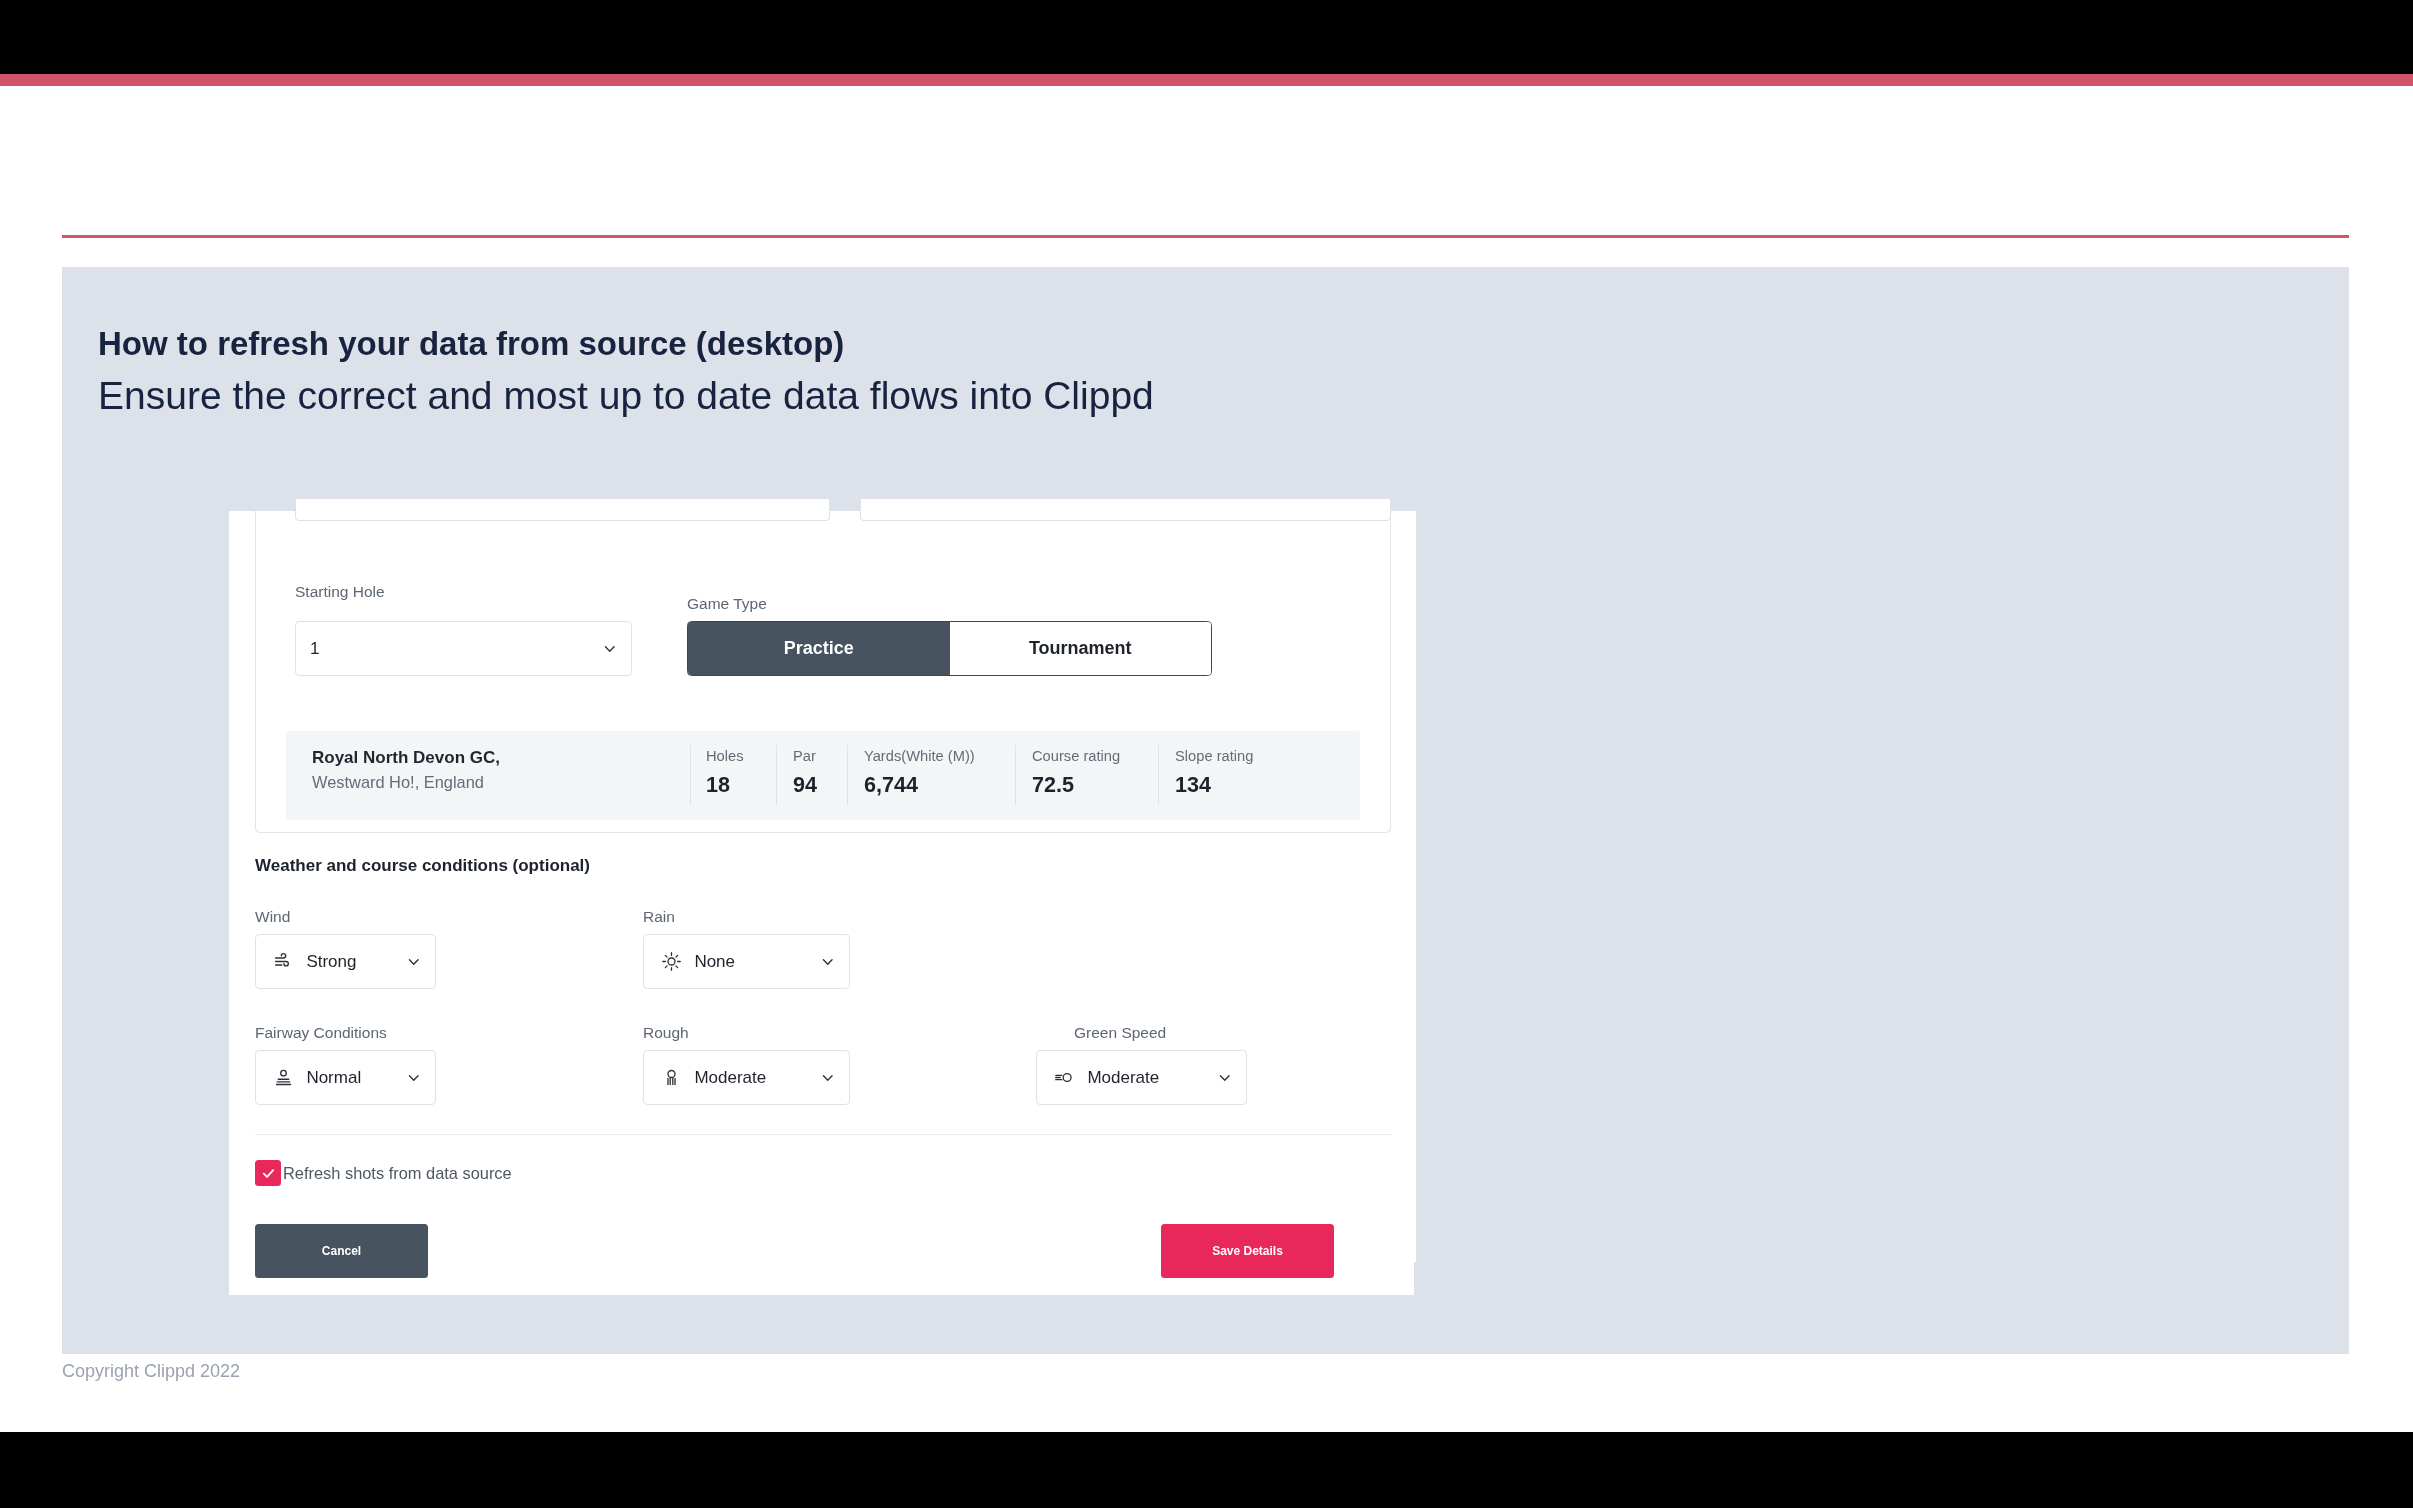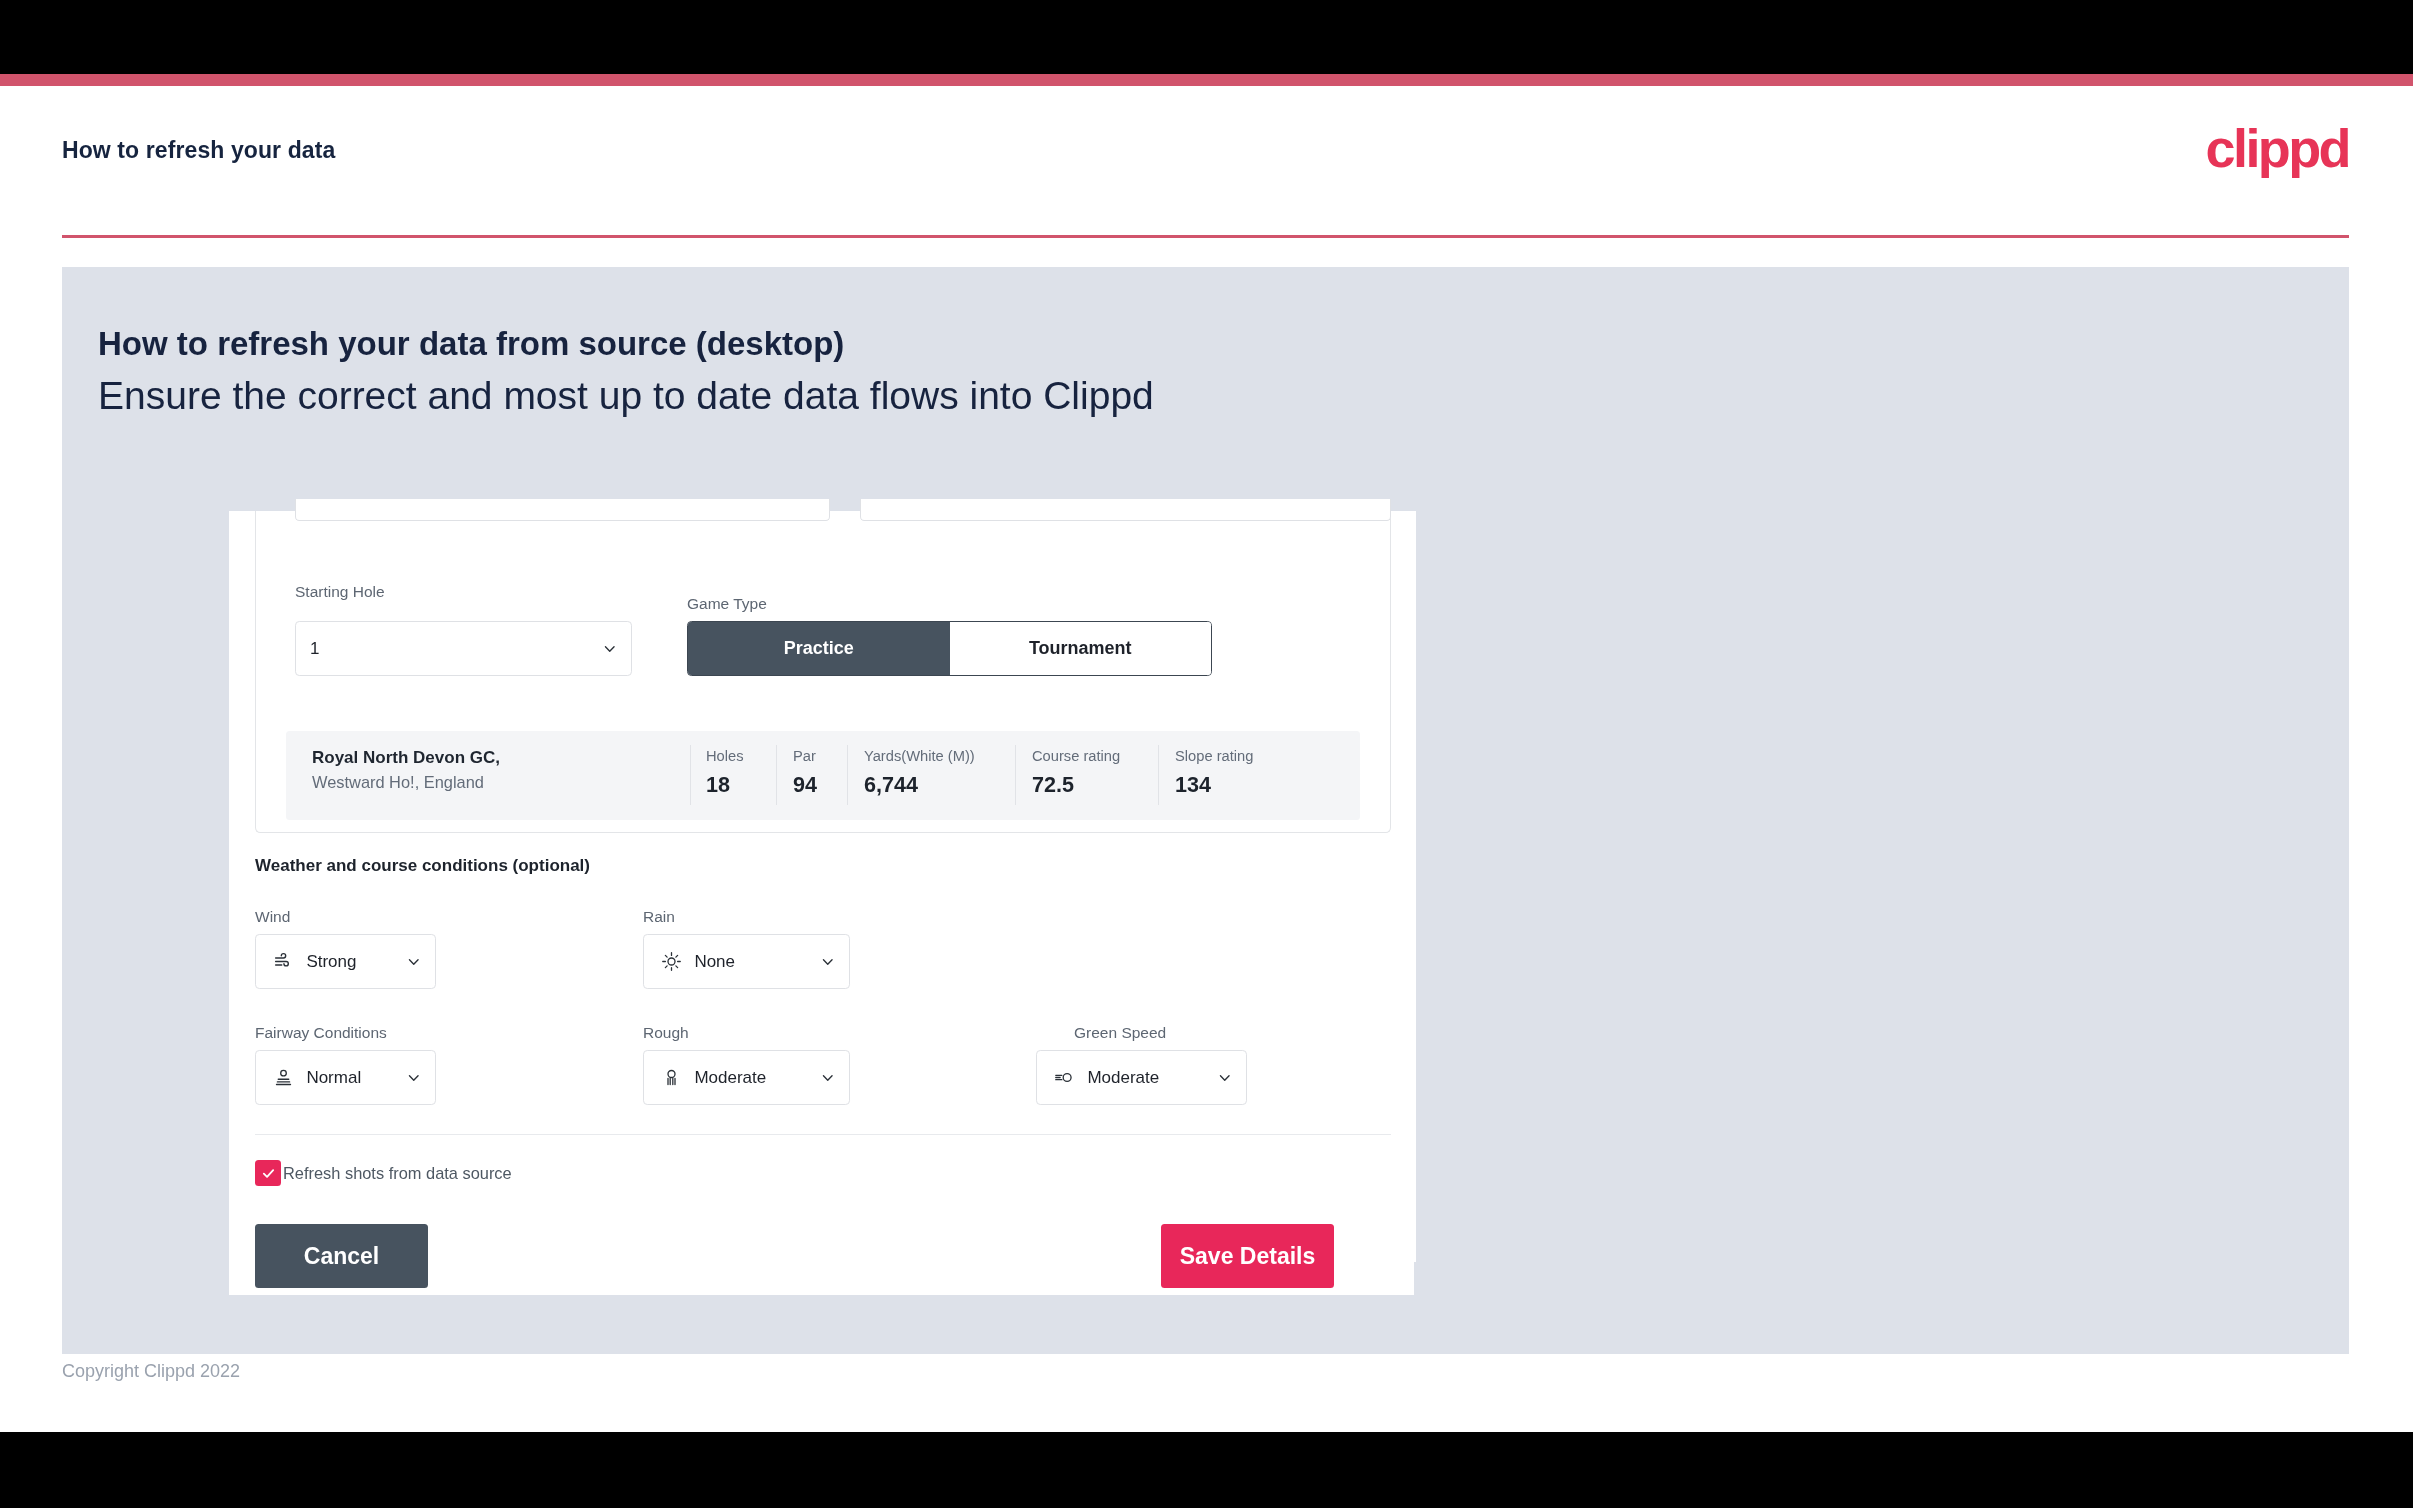--- a/index.html
+++ b/index.html
@@ -135,23 +135,23 @@
   .cbox-row { position:absolute; left:0px; top:1152px; display:flex; align-items:center; }
   .cbox {
     width:26px; height:26px; border-radius:3.5px; background:#e8275a;
     display:flex; align-items:center; justify-content:center;
   }
   .cbox svg { display:block; }
   .cbox-label { font-size:16.4px; color:#4e5863; margin-left:2px; }
 
   
   .btn {
-    position:absolute; height:64px; border-radius:3.5px;
+    position:absolute; height:54px; border-radius:3.5px;
     display:flex; align-items:center; justify-content:center;
-    font-size:23px; font-weight:bold; color:#ffffff;
+    font-size:12px; font-weight:bold; color:#ffffff;
   }
   .btn-cancel { background:#47535f; width:173px; }
   .btn-save   { background:#e8275a; width:173px; }
 
   
   .copyright {
     position:absolute; left:62px; top:1361px;
     font-size:18px; color:#9aa2ae;
   }
   .icon-slot {
@@ -161,24 +161,20 @@
   .icon-slot svg { display:block; }
 </style>
 </head>
 <body>
 
 <div class="page">
 
   <div class="bar-top-black"></div>
   <div class="bar-top-pink"></div>
 
-  <div class="slide-header">
-    <div class="header-title">How to refresh your data</div>
-    <div class="logo">clippd</div>
-  </div>
   <div class="header-rule"></div>
 
   <div class="panel">
     <div class="panel-title">How to refresh your data from source (desktop)</div>
     <div class="panel-subtitle">Ensure the correct and most up to date data flows into Clippd</div>
   </div>
 
 
   <div class="shot-card">
     <div class="form-region">

